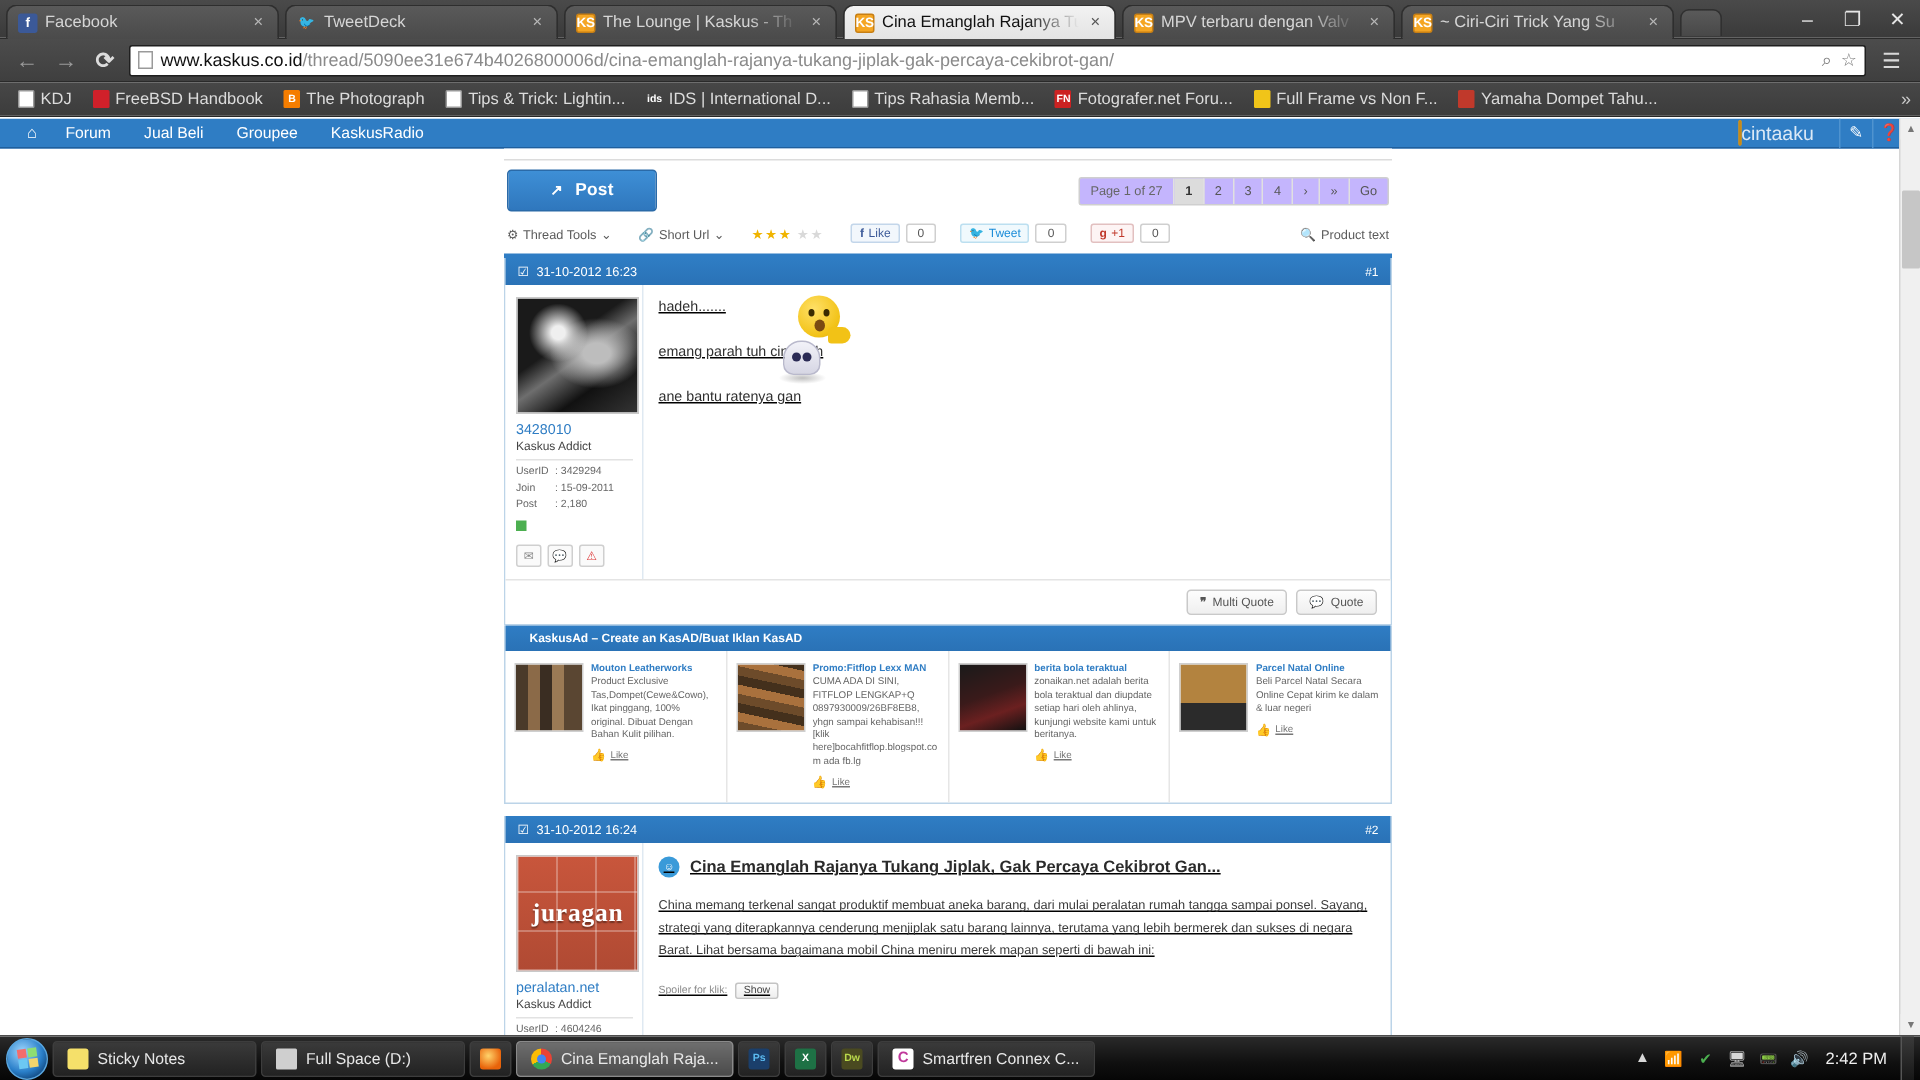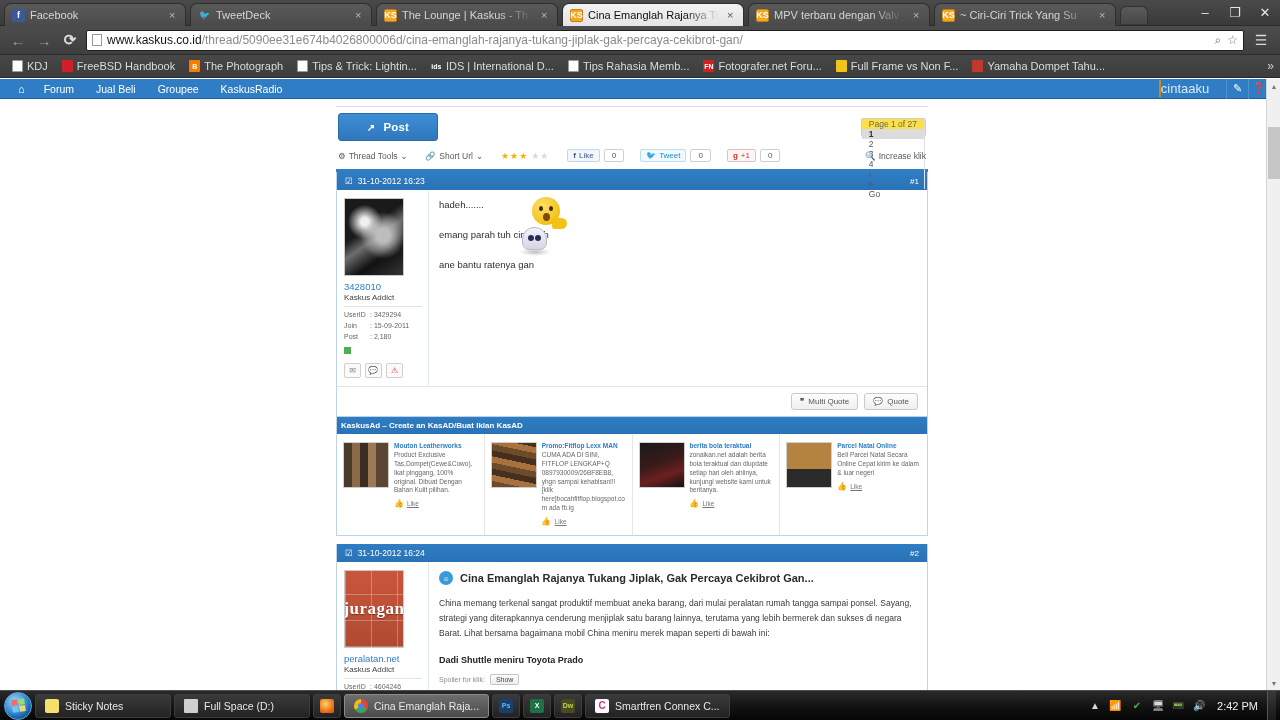--- a/index.html
+++ b/index.html
@@ -140,21 +140,21 @@
     padding:6px 2px 4px 2px;
   }
   .postbtn {
     background:linear-gradient(#3e8fd6,#2f77bd); color:#fff; font-size:11.5px; font-weight:bold;
     padding:7px 0; width:100px; text-align:center; border-radius:3px;
     border:1px solid #2a6aa8; letter-spacing:.2px;
   }
   .postbtn .arr { margin-right:8px; font-size:10px; }
   .pager {
     margin-left:auto; display:flex; align-items:stretch; height:19px;
-    border:1px solid #cfcfcf; border-radius:2px; background:#fde047; font-size:8.5px; color:#555;flex-direction:column;
+    border:1px solid #cfcfcf; border-radius:2px; background:#c4b5fd; font-size:8.5px; color:#555;
   }
   .pager .pg { padding:0 7px; display:flex; align-items:center; border-right:1px solid #e0e0e0; }
   .pager .pg:last-child { border-right:none; }
   .pager .pg.label { color:#666; }
   .pager .pg.cur { background:#dcdcdc; color:#333; font-weight:bold; }
 
   .threadtools {
     width:592px; margin-left:336px; display:flex; align-items:center; gap:0;
     padding:4px 2px 7px 2px; font-size:8.5px; color:#5a5a5a;
     border-bottom:3px solid #2f7dc4;
@@ -179,21 +179,21 @@
   .post-head {
     background:linear-gradient(#2f7dc4,#2a72b6); color:#fff; font-size:8.5px;
     display:flex; align-items:center; padding:4px 8px;
   }
   .post-head .num { margin-left:auto; font-size:8px; }
   .post-body { display:flex; min-height:60px; }
   .post-left {
     width:92px; flex:0 0 92px; padding:8px 6px 8px 7px; background:#fff;
     border-right:1px solid #dfe9f2;
   }
-  .avatar-box { width:60px; height:78px; overflow:hidden; border:1px solid #c9c9c9; }
+  .avatar-box { width:82px; height:78px; overflow:hidden; border:1px solid #c9c9c9; }
   .avatar-1 {
     width:100%; height:100%;
     background:
       radial-gradient(circle at 34% 30%, #efefef 0 6%, rgba(0,0,0,0) 26%),
       radial-gradient(ellipse at 66% 48%, #bdbdbd 0 12%, rgba(0,0,0,0) 42%),
       linear-gradient(145deg,#1a1a1a 0 38%, #6e6e6e 52%, #111 72%, #343434 100%);
   }
   .avatar-2 {
     width:100%; height:100%; position:relative;
     background:
@@ -214,21 +214,21 @@
   .ubadge { width:7px; height:7px; margin-top:4px; }
   .ubadge.green { background:#4caf50; }
   .uicons { display:flex; gap:4px; margin-top:9px; }
   .uico {
     width:17px; height:15px; border:1px solid #cfcfcf; border-radius:2px; background:#fafafa;
     display:flex; align-items:center; justify-content:center; font-size:8px; color:#888;
   }
   .uico.g { color:#3aa03a; }
   .uico.r { color:#d33; }
 
-  .post-right { flex:1 1 auto; padding:9px 12px 6px 10px; position:relative; }
+  .post-right { flex:1 1 auto; padding:9px 12px 6px 10px; position:relative;text-decoration:underline; }
   .msg-line { font-size:9.5px; color:#2f2f2f; margin-bottom:19px; }
   .emo {
     position:absolute; border-radius:50%;
   }
   .emo-shock {
     width:28px; height:28px; left:103px; top:7px;
     background:radial-gradient(circle at 38% 32%, #ffe067, #f2c216 70%, #d9a60c);
   }
   .emo-shock:before, .emo-shock:after {
     content:""; position:absolute; width:4px; height:5px; background:#3a2b00; border-radius:50%; top:9px;
@@ -253,21 +253,21 @@
     background:#fff;
   }
   .qbtn {
     display:flex; align-items:center; gap:4px; font-size:8px; color:#555;
     border:1px solid #c9c9c9; background:linear-gradient(#fdfdfd,#efefef);
     padding:3px 8px; border-radius:3px;
   }
 
   
   .adblock { width:592px; margin-left:336px; border:1px solid #bcd4e8; border-top:none; background:#fff; }
-  .ad-head { background:linear-gradient(#2f7dc4,#2a72b6); color:#fff; font-size:8px; font-weight:bold; padding:4px 4px; }
+  .ad-head { background:linear-gradient(#2f7dc4,#2a72b6); color:#fff; font-size:8px; font-weight:bold; padding:4px 16px; }
   .ad-row { display:flex; min-height:88px; }
   .ad-cell { flex:1 1 0; display:flex; gap:5px; padding:8px 6px; border-right:1px solid #e6e6e6; }
   .ad-cell:last-child { border-right:none; }
   .ad-thumb { width:46px; height:46px; flex:0 0 46px; border:1px solid #cfcfcf; }
   .th1 { background:linear-gradient(90deg,#4a3a2a 0 18%,#8b6a48 18% 36%,#3a2d22 36% 54%,#9b7a55 54% 72%,#5a4632 72% 100%); }
   .th2 { background:repeating-linear-gradient(12deg,#6d4b2a 0 6px,#a9713d 6px 12px,#44301c 12px 18px); }
   .th3 { background:linear-gradient(160deg,#1a1a1a,#3a1a1a 45%,#6b2020 70%,#111); }
   .th4 { background:linear-gradient(#b3833f 0 58%, #2b2b2b 58% 100%); }
   .ad-txt { flex:1 1 auto; font-size:6.5px; line-height:1.35; color:#666; word-break:break-word; }
   .ad-title { color:#2f7dc4; font-weight:bold; font-size:6.5px; display:block; margin-bottom:1px; }
@@ -503,21 +503,21 @@
         </span>
         <span class="sbox">
           <span class="sbtn gp">
               <b>g</b>
               <span>+1</span>
             </span>
           <span class="scount">0</span>
         </span>
         <span class="incr">
             <span>🔍</span>
-            <span>Increase klik</span>
+            <span>Product text</span>
           </span>
       </div>
 
       <div class="post">
         <div class="post-head">
           <span style="margin-right:5px">☑</span>
           <span>31-10-2012 16:23</span>
           <span class="num">#1</span>
         </div>
         <div class="post-body">
@@ -634,21 +634,20 @@
 
             </div>
 
           </div>
           <div class="post-right">
             <div class="thread-title">
               <span class="tt-ico">☺</span>
               <span>Cina Emanglah Rajanya Tukang Jiplak, Gak Percaya Cekibrot Gan...</span>
             </div>
             <div class="para">China memang terkenal sangat produktif membuat aneka barang, dari mulai peralatan rumah tangga sampai ponsel. Sayang, strategi yang diterapkannya cenderung menjiplak satu barang lainnya, terutama yang lebih bermerek dan sukses di negara Barat. Lihat bersama bagaimana mobil China meniru merek mapan seperti di bawah ini:</div>
-            <div class="sub-h">Dadi Shuttle meniru Toyota Prado</div>
             <div class="spoiler">
               <span class="lbl">Spoiler for klik:</span>
               <span class="show">Show</span>
             </div>
 
           </div>
         </div>
       </div>
 
     </div>

